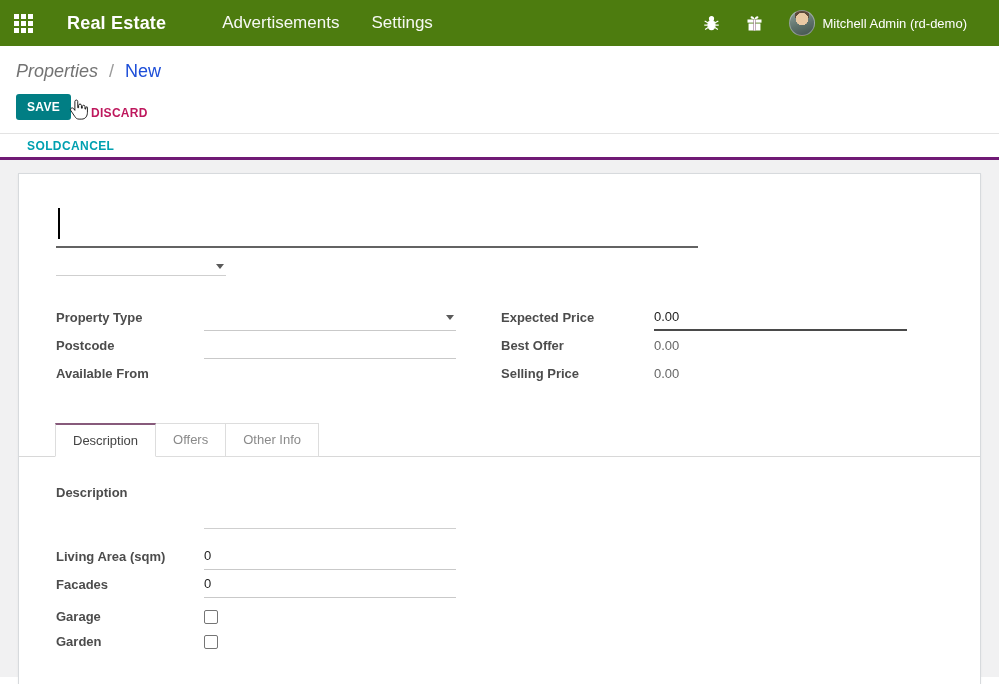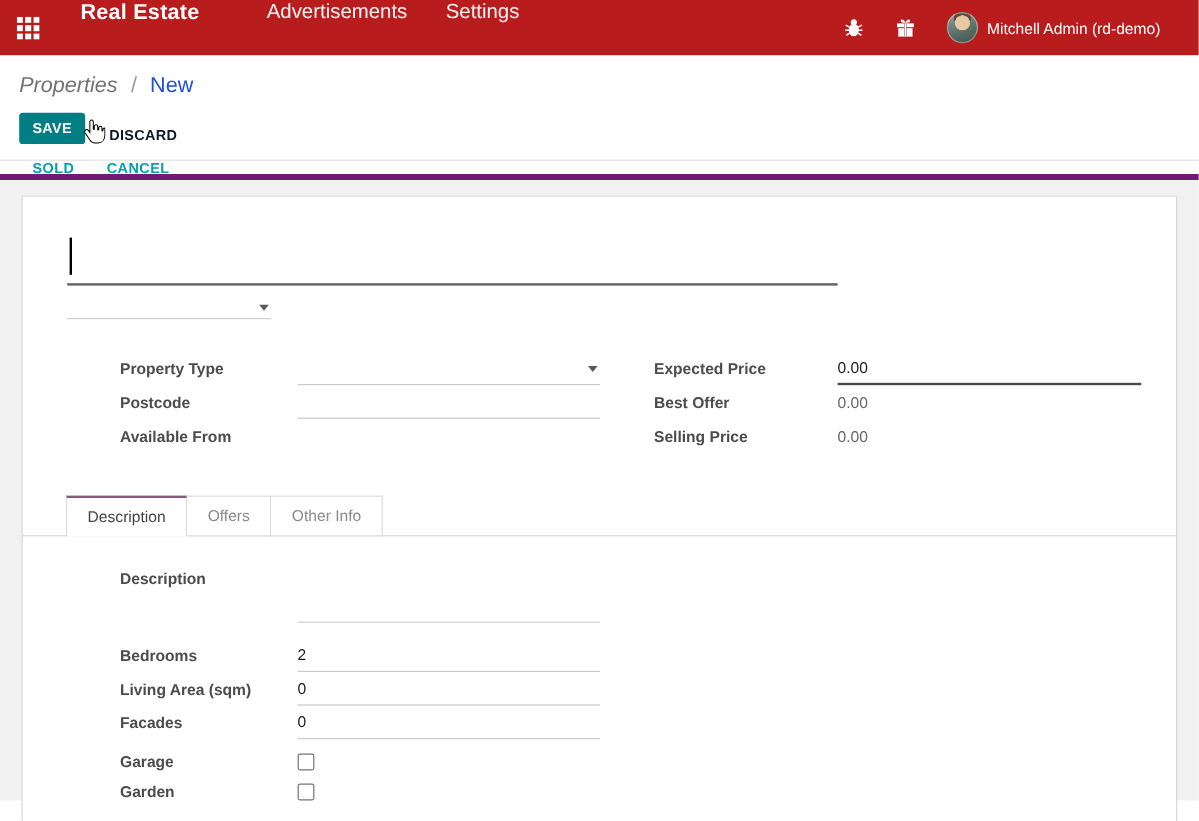--- a/index.html
+++ b/index.html
@@ -1,20 +1,20 @@
 <!DOCTYPE html>
 <html><head>
 <meta charset="utf-8">
 <style>
   * { margin:0; padding:0; box-sizing:border-box; }
   html,body { width:999px; height:684px; overflow:hidden; background:#fff;
     font-family:"Liberation Sans", sans-serif; color:#4c4c4c; }
 
   
-  .navbar { height:46px; background:#b91c1c; display:flex; color:#fff; }
+  .navbar { height:46px; background:#4d7c0f; display:flex; align-items:center; color:#fff; }
   .apps-btn { width:46px; height:46px; display:flex; align-items:center; justify-content:center; cursor:pointer; }
   .brand { font-size:18px; font-weight:bold; margin-left:21px; letter-spacing:.2px; }
   .nav-menus { display:flex; gap:32px; margin-left:56px; font-size:17px; }
   .nav-menu-item { opacity:.95; cursor:pointer; }
   .nav-right { margin-left:auto; display:flex; align-items:center; gap:26px; padding-right:32px; font-size:13px; }
   .nav-icon { width:17px; height:17px; display:block; cursor:pointer; }
   .user-chip { display:flex; align-items:center; gap:8px; cursor:pointer; }
   .avatar { width:26px; height:26px; border-radius:50%;
     background:
       radial-gradient(circle at 50% 34%, #e9c9a4 0 31%, rgba(0,0,0,0) 32%),
@@ -25,27 +25,27 @@
   
   .breadcrumb { padding:15px 0 0 16px; font-size:18px; }
   .bc-parent { color:#737373; cursor:pointer;font-style:italic; }
   .bc-sep { color:#9a9a9a; margin:0 6px; }
   .bc-current { color:#1d4ed8; }
 
   
   .actions { display:flex; align-items:flex-end; gap:20px; padding:12px 16px 13px 16px; }
   .btn-save { position:relative; background:#017E84; color:#fff; border:none; font-weight:bold;
     font-size:12px; padding:6px 11px; border-radius:3px; font-family:inherit; letter-spacing:.3px; cursor:pointer; }
-  .btn-discard { background:none; border:none; color:#0f172a; font-weight:bold; font-size:12px;
+  .btn-discard { background:none; border:none; color:#be185d; font-weight:bold; font-size:12px;
     font-family:inherit; letter-spacing:.3px; cursor:pointer; }
   .cursor-glyph { position:absolute; right:-17px; top:5px; width:19px; height:22px; pointer-events:none; }
 
   
-  .statusbar { height:17px; background:#fff; border-top:1px solid #e3e3e3; border-bottom:5px solid #701a75;
-    display:flex; align-items:center; gap:27px; padding-left:27px; }
+  .statusbar { height:27px; background:#fff; border-top:1px solid #e3e3e3; border-bottom:3px solid #701a75;
+    display:flex; align-items:center; padding-left:27px; }
   .status-btn { background:none; border:none; color:#00A0B0; font-weight:bold; font-size:12px;
     font-family:inherit; letter-spacing:.4px; cursor:pointer; }
 
   
   .content { height:517px; background:#f1f1f2; padding-top:13px; }
   .sheet { background:#fff; border:1px solid #d7dadd; box-shadow:0 1px 2px rgba(0,0,0,.06);
     margin:0 18px; height:560px; position:relative; }
 
   .title-block { margin:29px 0 0 37px; }
   .title-input { width:642px; height:45px; border-bottom:2px solid #636363; position:relative; cursor:text; }
@@ -54,21 +54,21 @@
 
   .caret-down { position:absolute; right:2px; top:50%; margin-top:-2px; width:0; height:0;
     border-left:4px solid transparent; border-right:4px solid transparent; border-top:5px solid #5a5a5a; }
   .caret-down::before { content:""; position:absolute; left:-6px; top:-8px; width:12px; height:2px; background:#5a5a5a; display:none; }
 
   .field-cols { display:flex; margin:27px 0 0 37px; }
   .col { display:flex; flex-direction:column; }
   .col-left { width:445px; }
   .col-right { width:460px; }
   .frow { display:flex; align-items:center; height:28px; }
-  .flabel { width:148px; font-size:13px; font-weight:bold; color:#4c4c4c;margin-left:44px; }
+  .flabel { width:148px; font-size:13px; font-weight:bold; color:#4c4c4c; }
   .col-right .flabel { width:153px; }
   .finput { width:252px; height:100%; border-bottom:1px solid #c9c9c9; position:relative;
     display:flex; align-items:center; font-size:13px; color:#1c1c1c; cursor:text; }
   .finput.required { border-bottom:2px solid #4a4a4a; width:253px; }
   .fvalue-ro { font-size:13px; color:#666; }
 
   
   .tab-bar { margin-top:36px; display:flex; border-bottom:1px solid #d8d8d8; padding-left:36px; }
   .tab { height:34px; line-height:32px; padding:0 17px; font-size:13px; color:#8a8a8a; background:#fff;
     border:1px solid #ddd; border-left:none; margin-bottom:-1px; cursor:pointer; }
@@ -202,24 +202,20 @@
       <div class="tab">Offers</div>
       <div class="tab">Other Info</div>
     </div>
 
     <div class="tab-content">
       <div class="trow trow-desc">
         <div class="flabel">Description</div>
         <div class="tarea"></div>
       </div>
       <div class="trow">
-        <div class="flabel">Bedrooms</div>
-        <div class="finput">2</div>
-      </div>
-      <div class="trow">
         <div class="flabel">Living Area (sqm)</div>
         <div class="finput">0</div>
       </div>
       <div class="trow">
         <div class="flabel">Facades</div>
         <div class="finput">0</div>
       </div>
       <div class="trow trow-check" style="margin-top:6px;">
         <div class="flabel">Garage</div>
         <div class="checkbox"></div>

